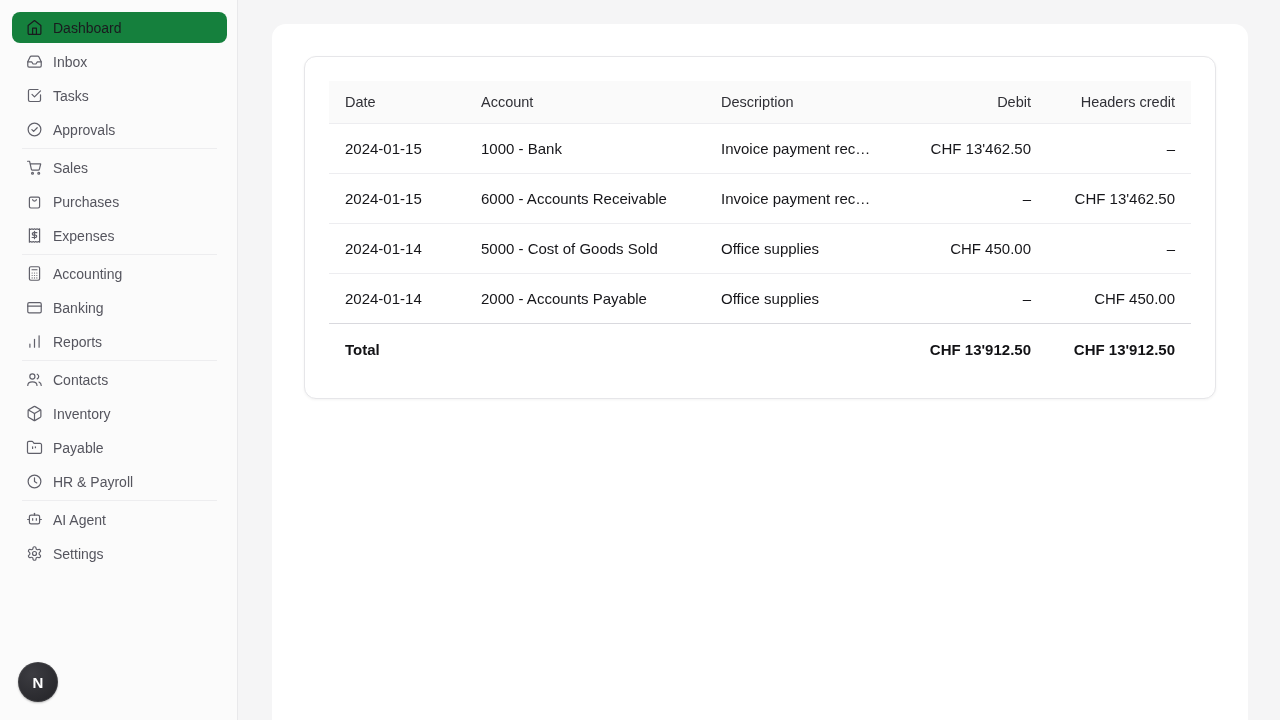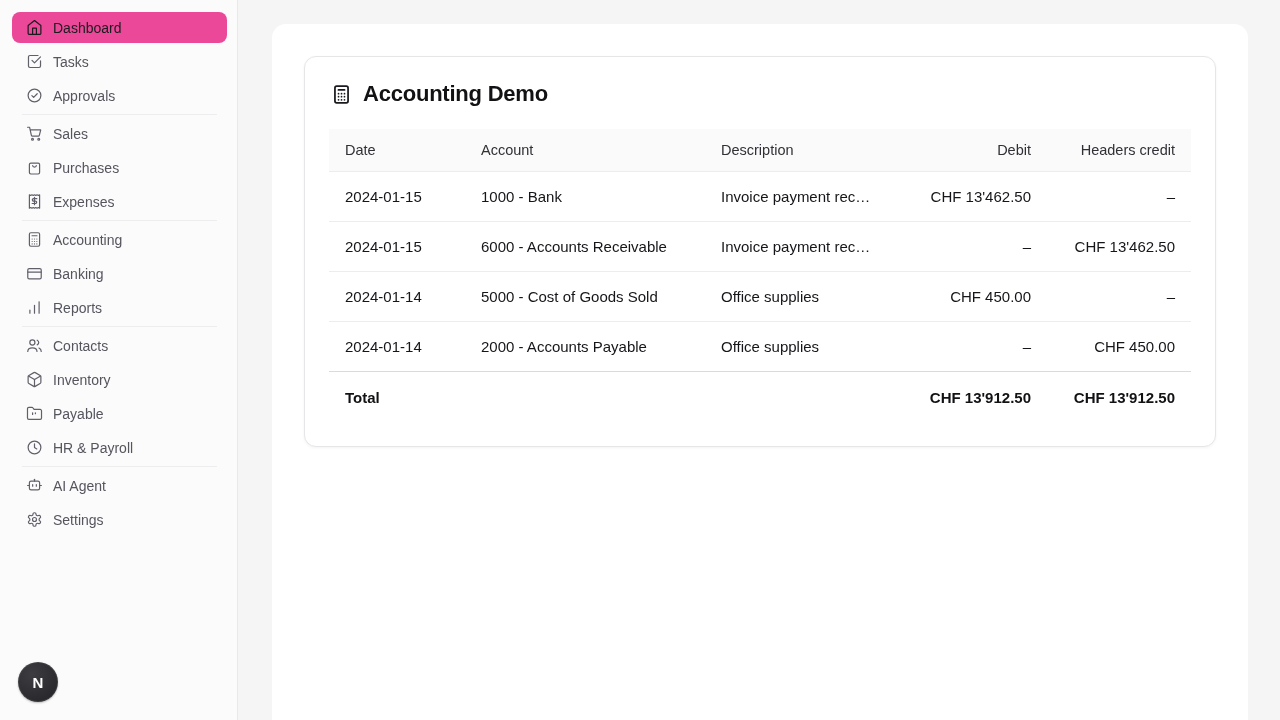--- a/index.html
+++ b/index.html
@@ -12,21 +12,21 @@
   .sidebar{
     position:absolute;left:0;top:0;width:238px;height:720px;
     background:#fbfbfb;border-right:1px solid #e9e9eb;box-sizing:border-box;
   }
   .side-nav{padding:12px 10px 0 12px;}
   .side-item{
     display:flex;align-items:center;gap:10px;height:31px;
     padding:0 10px 0 14px;border-radius:8px;margin-bottom:3px;
     color:#55555e;font-size:14px;cursor:pointer;user-select:none;
   }
-  .side-item.active{background:#ec4899;color:#1a1a1f;font-weight:500;}
+  .side-item.active{background:#15803d;color:#1a1a1f;font-weight:500;}
   .side-icon{display:flex;width:17px;height:17px;flex:0 0 17px;color:#60606a;}
   .side-item.active .side-icon{color:#1a1a1f;}
   .side-icon svg{width:17px;height:17px;display:block;}
   .side-divider{height:1px;background:#ededef;margin:3px 10px;}
   .avatar{
     position:absolute;left:18px;top:662px;width:40px;height:40px;border-radius:50%;
     background:radial-gradient(circle at 35% 30%, #3c3c41, #222226);
     color:#fff;display:flex;align-items:center;justify-content:center;
     font-size:15px;font-weight:600;cursor:pointer;
     box-shadow:0 1px 2px rgba(0,0,0,.25), inset 0 0 0 1px rgba(255,255,255,.08);
@@ -69,20 +69,29 @@
 <aside class="sidebar">
   <nav class="side-nav" id="sidebar-nav">
       <div class="side-item active">
         <span class="side-icon">
           <svg viewBox="0 0 24 24" fill="none" stroke="currentColor" stroke-width="1.7" stroke-linecap="round" stroke-linejoin="round">
             <path d="m3 9.2 9-7 9 7V20a1.8 1.8 0 0 1-1.8 1.8H4.8A1.8 1.8 0 0 1 3 20Z"></path>
             <polyline points="9.3 21.5 9.3 13 14.7 13 14.7 21.5"></polyline>
           </svg>
         </span>
         <span class="side-label">Dashboard</span>
+      </div>
+      <div class="side-item">
+        <span class="side-icon">
+          <svg viewBox="0 0 24 24" fill="none" stroke="currentColor" stroke-width="1.7" stroke-linecap="round" stroke-linejoin="round">
+            <polyline points="21.5 12.5 16 12.5 14 15.5 10 15.5 8 12.5 2.5 12.5"></polyline>
+            <path d="M5.9 5.3 2.5 12.5v5.5a1.8 1.8 0 0 0 1.8 1.8h15.4a1.8 1.8 0 0 0 1.8-1.8v-5.5L18.1 5.3a1.8 1.8 0 0 0-1.6-1H7.5a1.8 1.8 0 0 0-1.6 1z"></path>
+          </svg>
+        </span>
+        <span class="side-label">Inbox</span>
       </div>
       <div class="side-item">
         <span class="side-icon">
           <svg viewBox="0 0 24 24" fill="none" stroke="currentColor" stroke-width="1.7" stroke-linecap="round" stroke-linejoin="round">
             <path d="M20.5 11v7.5a2 2 0 0 1-2 2h-13a2 2 0 0 1-2-2v-13a2 2 0 0 1 2-2H17"></path>
             <path d="m8.5 10.5 3.5 3.5 8.5-8.5"></path>
           </svg>
         </span>
         <span class="side-label">Tasks</span>
       </div>
@@ -228,38 +237,20 @@
         <span class="side-label">Settings</span>
       </div>
     </nav>
   <div class="avatar">
     <span>N</span>
   </div>
 </aside>
 
 <main class="main">
   <section class="card">
-    <h1 class="card-title">
-      <span class="title-icon">
-        <svg viewBox="0 0 24 24" fill="none" stroke="currentColor" stroke-width="2" stroke-linecap="round" stroke-linejoin="round">
-          <rect x="4.5" y="2.5" width="15" height="19" rx="2"></rect>
-          <line x1="8.5" y1="6.75" x2="15.5" y2="6.75"></line>
-          <line x1="8.6" y1="11" x2="8.61" y2="11"></line>
-            <line x1="12" y1="11" x2="12.01" y2="11"></line>
-            <line x1="15.4" y1="11" x2="15.41" y2="11"></line>
-          <line x1="8.6" y1="14.5" x2="8.61" y2="14.5"></line>
-            <line x1="12" y1="14.5" x2="12.01" y2="14.5"></line>
-            <line x1="15.4" y1="14.5" x2="15.41" y2="14.5"></line>
-          <line x1="8.6" y1="18" x2="8.61" y2="18"></line>
-            <line x1="12" y1="18" x2="12.01" y2="18"></line>
-            <line x1="15.4" y1="18" x2="15.41" y2="18"></line>
-        </svg>
-      </span>
-      <span>Accounting Demo</span>
-    </h1>
     <table>
       <colgroup>
         <col style="width:136px">
           <col style="width:240px">
           <col>
           <col style="width:158px">
           <col style="width:144px">
       </colgroup>
       <thead>
           <tr id="table-head-row">

